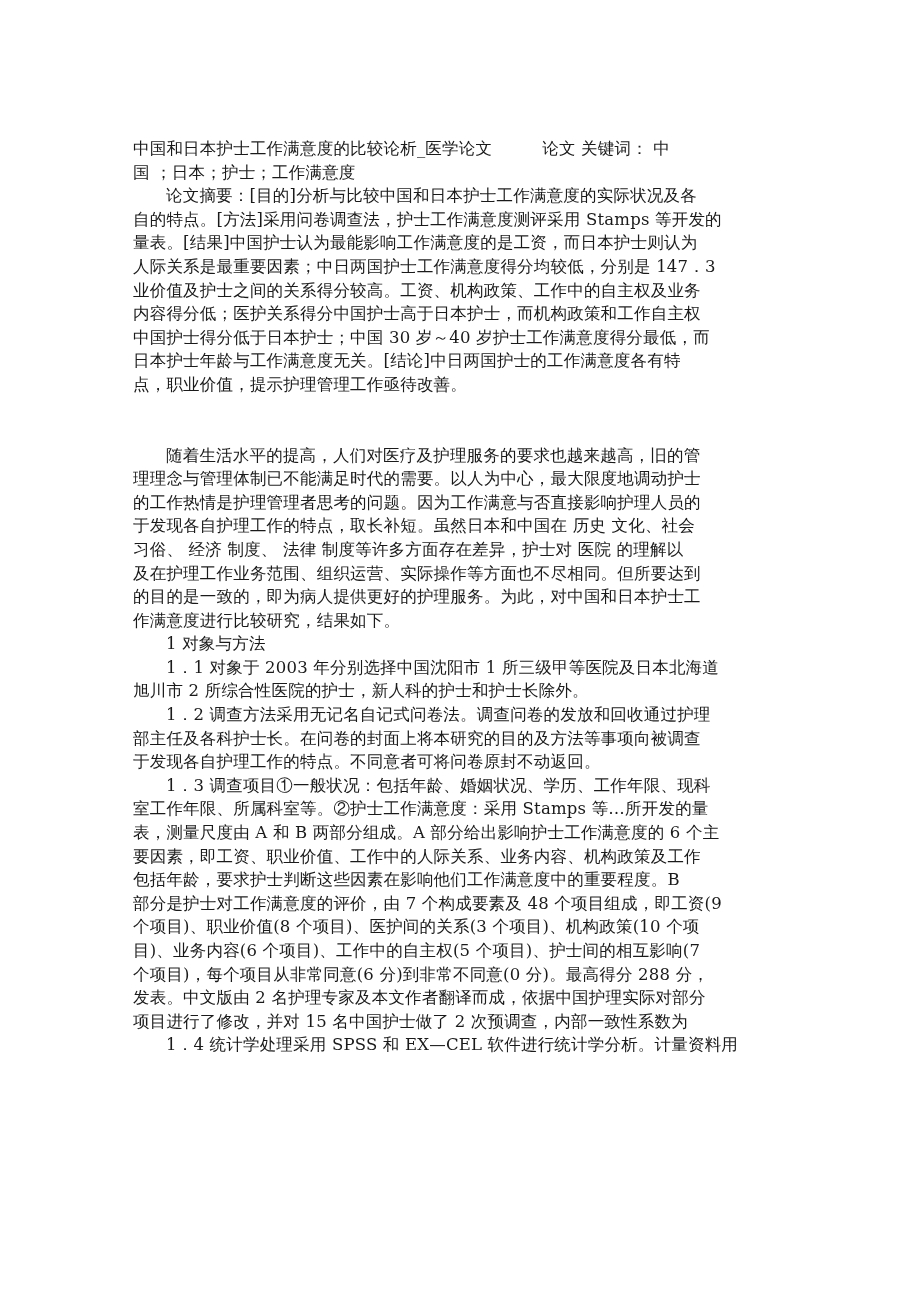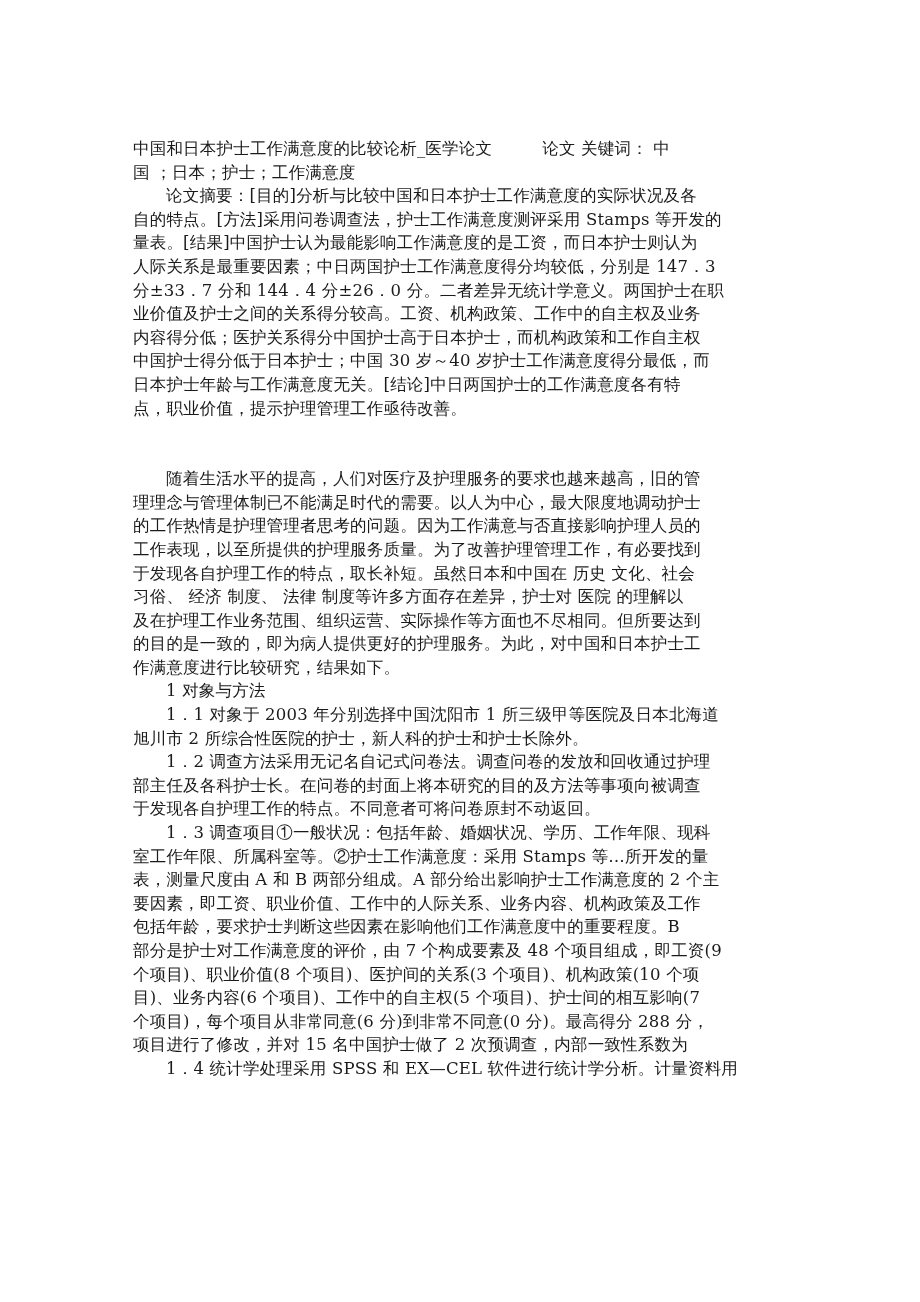--- a/index.html
+++ b/index.html
@@ -44,59 +44,58 @@
   <div>
     <div class="line">中国和日本护士工作满意度的比较论析_医学论文　　　论文 关键词： 中</div>
     <div class="line">国 ；日本；护士；工作满意度</div>
   </div>
 
   <div>
     <div class="line indent">论文摘要：[目的]分析与比较中国和日本护士工作满意度的实际状况及各</div>
     <div class="line">自的特点。[方法]采用问卷调查法，护士工作满意度测评采用 Stamps 等开发的</div>
     <div class="line">量表。[结果]中国护士认为最能影响工作满意度的是工资，而日本护士则认为</div>
     <div class="line">人际关系是最重要因素；中日两国护士工作满意度得分均较低，分别是 147．3</div>
-    <div class="line">分±33．7 分和 144．4 分±26．0 分。二者差异无统计学意义。两国护士在职</div>
     <div class="line">业价值及护士之间的关系得分较高。工资、机构政策、工作中的自主权及业务</div>
     <div class="line">内容得分低；医护关系得分中国护士高于日本护士，而机构政策和工作自主权</div>
     <div class="line">中国护士得分低于日本护士；中国 30 岁～40 岁护士工作满意度得分最低，而</div>
     <div class="line">日本护士年龄与工作满意度无关。[结论]中日两国护士的工作满意度各有特</div>
     <div class="line">点，职业价值，提示护理管理工作亟待改善。</div>
   </div>
 
   <div class="gap"></div>
 
   <div>
     <div class="line indent">随着生活水平的提高，人们对医疗及护理服务的要求也越来越高，旧的管</div>
     <div class="line">理理念与管理体制已不能满足时代的需要。以人为中心，最大限度地调动护士</div>
     <div class="line">的工作热情是护理管理者思考的问题。因为工作满意与否直接影响护理人员的</div>
-    <div class="line">工作表现，以至所提供的护理服务质量。为了改善护理管理工作，有必要找到</div>
     <div class="line">于发现各自护理工作的特点，取长补短。虽然日本和中国在 历史 文化、社会</div>
     <div class="line">习俗、 经济 制度、 法律 制度等许多方面存在差异，护士对 医院 的理解以</div>
     <div class="line">及在护理工作业务范围、组织运营、实际操作等方面也不尽相同。但所要达到</div>
     <div class="line">的目的是一致的，即为病人提供更好的护理服务。为此，对中国和日本护士工</div>
     <div class="line">作满意度进行比较研究，结果如下。</div>
   </div>
 
   <div>
     <div class="line indent">1 对象与方法</div>
 
     <div class="line indent">1．1 对象于 2003 年分别选择中国沈阳市 1 所三级甲等医院及日本北海道</div>
     <div class="line">旭川市 2 所综合性医院的护士，新人科的护士和护士长除外。</div>
 
     <div class="line indent">1．2 调查方法采用无记名自记式问卷法。调查问卷的发放和回收通过护理</div>
     <div class="line">部主任及各科护士长。在问卷的封面上将本研究的目的及方法等事项向被调查</div>
     <div class="line">于发现各自护理工作的特点。不同意者可将问卷原封不动返回。</div>
 
     <div class="line indent">1．3 调查项目①一般状况：包括年龄、婚姻状况、学历、工作年限、现科</div>
     <div class="line">室工作年限、所属科室等。②护士工作满意度：采用 Stamps 等…所开发的量</div>
-    <div class="line">表，测量尺度由 A 和 B 两部分组成。A 部分给出影响护士工作满意度的 2 个主</div>
+    <div class="line">表，测量尺度由 A 和 B 两部分组成。A 部分给出影响护士工作满意度的 6 个主</div>
     <div class="line">要因素，即工资、职业价值、工作中的人际关系、业务内容、机构政策及工作</div>
     <div class="line">包括年龄，要求护士判断这些因素在影响他们工作满意度中的重要程度。B</div>
     <div class="line">部分是护士对工作满意度的评价，由 7 个构成要素及 48 个项目组成，即工资(9</div>
     <div class="line">个项目)、职业价值(8 个项目)、医护间的关系(3 个项目)、机构政策(10 个项</div>
     <div class="line">目)、业务内容(6 个项目)、工作中的自主权(5 个项目)、护士间的相互影响(7</div>
     <div class="line">个项目)，每个项目从非常同意(6 分)到非常不同意(0 分)。最高得分 288 分，</div>
+    <div class="line">发表。中文版由 2 名护理专家及本文作者翻译而成，依据中国护理实际对部分</div>
     <div class="line">项目进行了修改，并对 15 名中国护士做了 2 次预调查，内部一致性系数为</div>
 
     <div class="line indent">1．4 统计学处理采用 SPSS 和 EX—CEL 软件进行统计学分析。计量资料用</div>
   </div>
 
 </div>
 
 </body></html>

